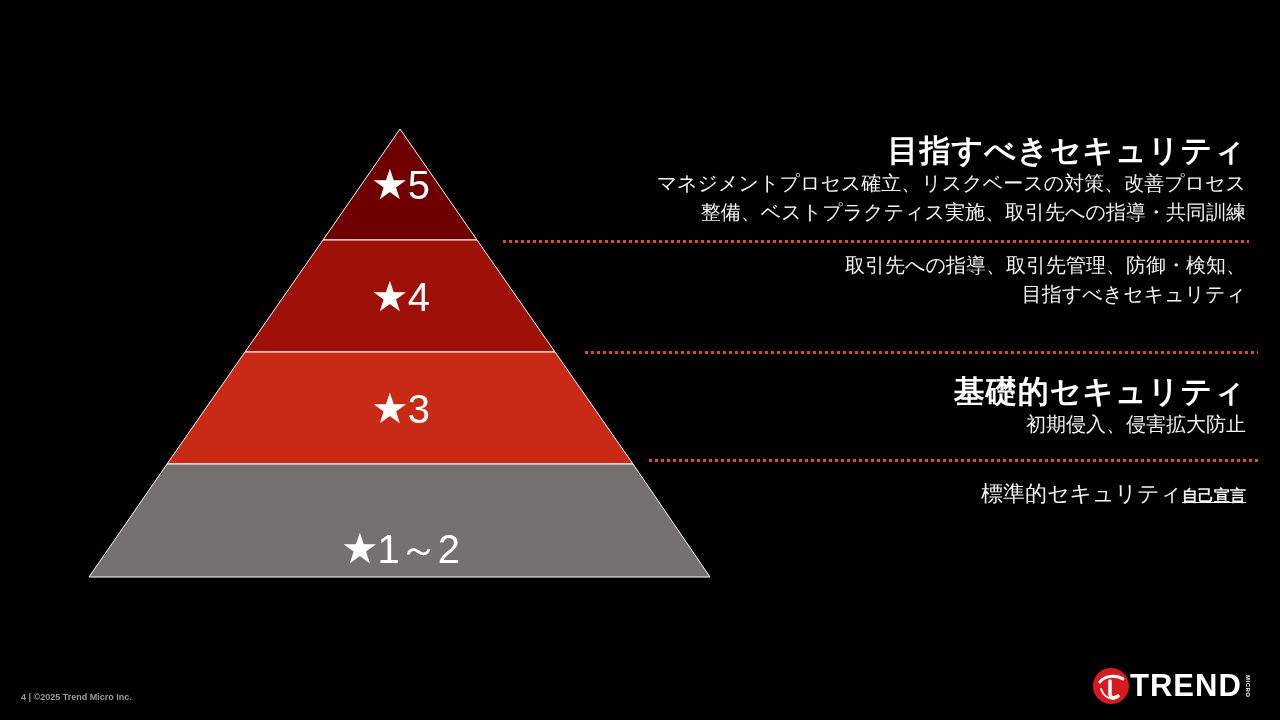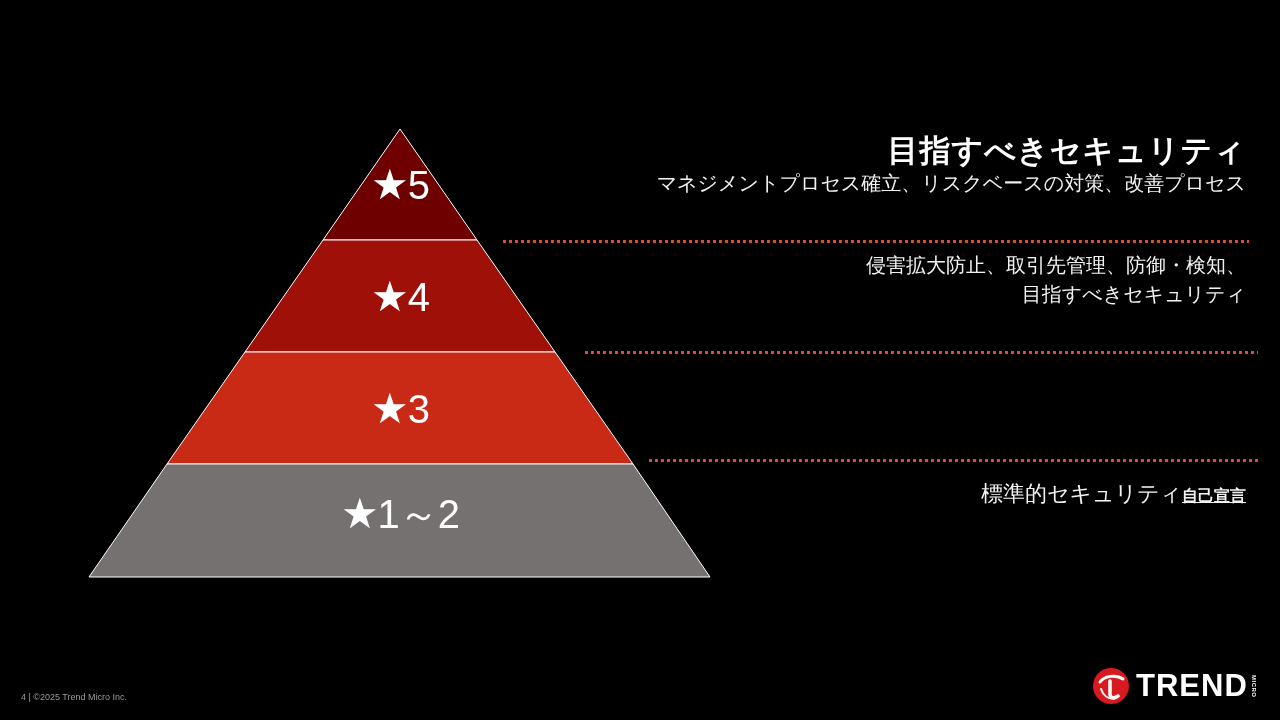--- a/index.html
+++ b/index.html
@@ -11,24 +11,24 @@
                letter-spacing:-1px; }
   .lvl-label .star { font-family:"DejaVu Sans", sans-serif; font-size:42px; }
   .block { position:absolute; right:34px; text-align:right; }
   .title { font-size:31px; font-weight:bold; letter-spacing:1px; line-height:38px; white-space:nowrap;text-align:right; }
   .desc { font-size:20px; line-height:29px; white-space:nowrap; color:#f2f2f2;margin-left:28px; }
   .desc b { font-weight:bold; font-size:16px;text-decoration:underline; }
   .dots { position:absolute; height:3px;
           background-image: linear-gradient(to right, #e0493a 0 3px, transparent 3px 6px);
           background-size:6px 3px; }
   .footer { position:absolute; left:21px; top:692px; font-size:9px; color:#9a9a9a;
-            font-family:"Liberation Sans", sans-serif; }
+            font-family:"Liberation Sans", sans-serif;font-weight:bold; }
   .logo { position:absolute; left:1092px; top:667px; height:38px; display:flex; align-items:center; }
   .logo-word { font-family:"Liberation Sans", sans-serif; font-weight:bold; font-size:31px;
-               letter-spacing:1px; margin-left:6px; color:#fff; }
+               letter-spacing:1px; margin-left:0; color:#fff; }
   .logo-micro { font-family:"Liberation Sans", sans-serif; font-size:6px; font-weight:bold;
                 writing-mode:vertical-rl; margin-left:3px; color:#fff; letter-spacing:0.5px; }
 </style>
 </head>
 <body>
 
 <svg id="pyramid" viewBox="0 0 1280 720" xmlns="http://www.w3.org/2000/svg">
 
   <polygon points="400,129 477,240 323,240" fill="#6e0000" stroke="#ffffff" stroke-width="1"></polygon>
 
@@ -41,37 +41,40 @@
 
 <div class="lvl-label" style="left:250px; top:164px;">
   <span class="star">★</span><span>5</span>
 </div>
 <div class="lvl-label" style="left:250px; top:276px;">
   <span class="star">★</span><span>4</span>
 </div>
 <div class="lvl-label" style="left:250px; top:388px;">
   <span class="star">★</span><span>3</span>
 </div>
-<div class="lvl-label" style="left:250px; top:493px;">
+<div class="lvl-label" style="left:250px; top:528px;">
   <span class="star">★</span><span>1～2</span>
 </div>
 
 <div class="block" style="top:131px;">
   <div class="title">目指すべきセキュリティ</div>
   <div class="desc">マネジメントプロセス確立、リスクベースの対策、改善プロセス</div>
+  <div class="desc">整備、ベストプラクティス実施、取引先への指導・共同訓練</div>
 </div>
 <div class="dots" style="left:503px; top:240px; width:746px;"></div>
 
 <div class="block" style="top:251px;">
-  <div class="desc">侵害拡大防止、取引先管理、防御・検知、</div>
+  <div class="desc">取引先への指導、取引先管理、防御・検知、</div>
   <div class="desc">目指すべきセキュリティ</div>
 </div>
 <div class="dots" style="left:585px; top:351px; width:673px;"></div>
 
 <div class="block" style="top:372px;">
+  <div class="title">基礎的セキュリティ</div>
+  <div class="desc">初期侵入、侵害拡大防止</div>
 </div>
 <div class="dots" style="left:649px; top:459px; width:609px;"></div>
 
 <div class="block" style="top:478px;">
   <div class="desc" style="font-size:22px; line-height:32px;">
     <span>標準的セキュリティ</span><b>自己宣言</b>
   </div>
 </div>
 
 <div class="footer">4 | ©2025 Trend Micro Inc.</div>

